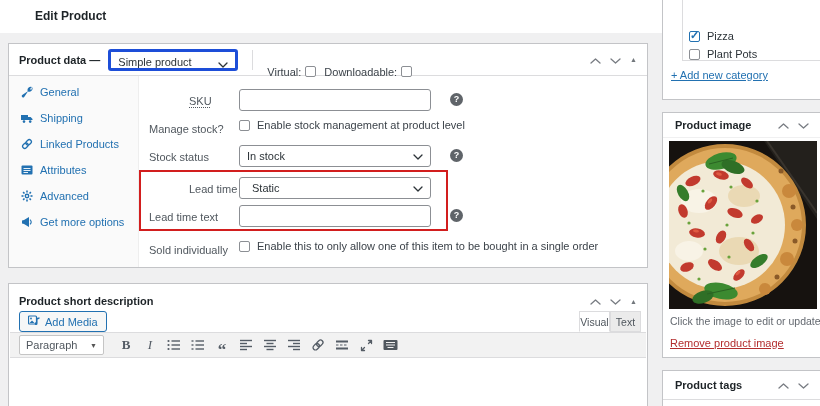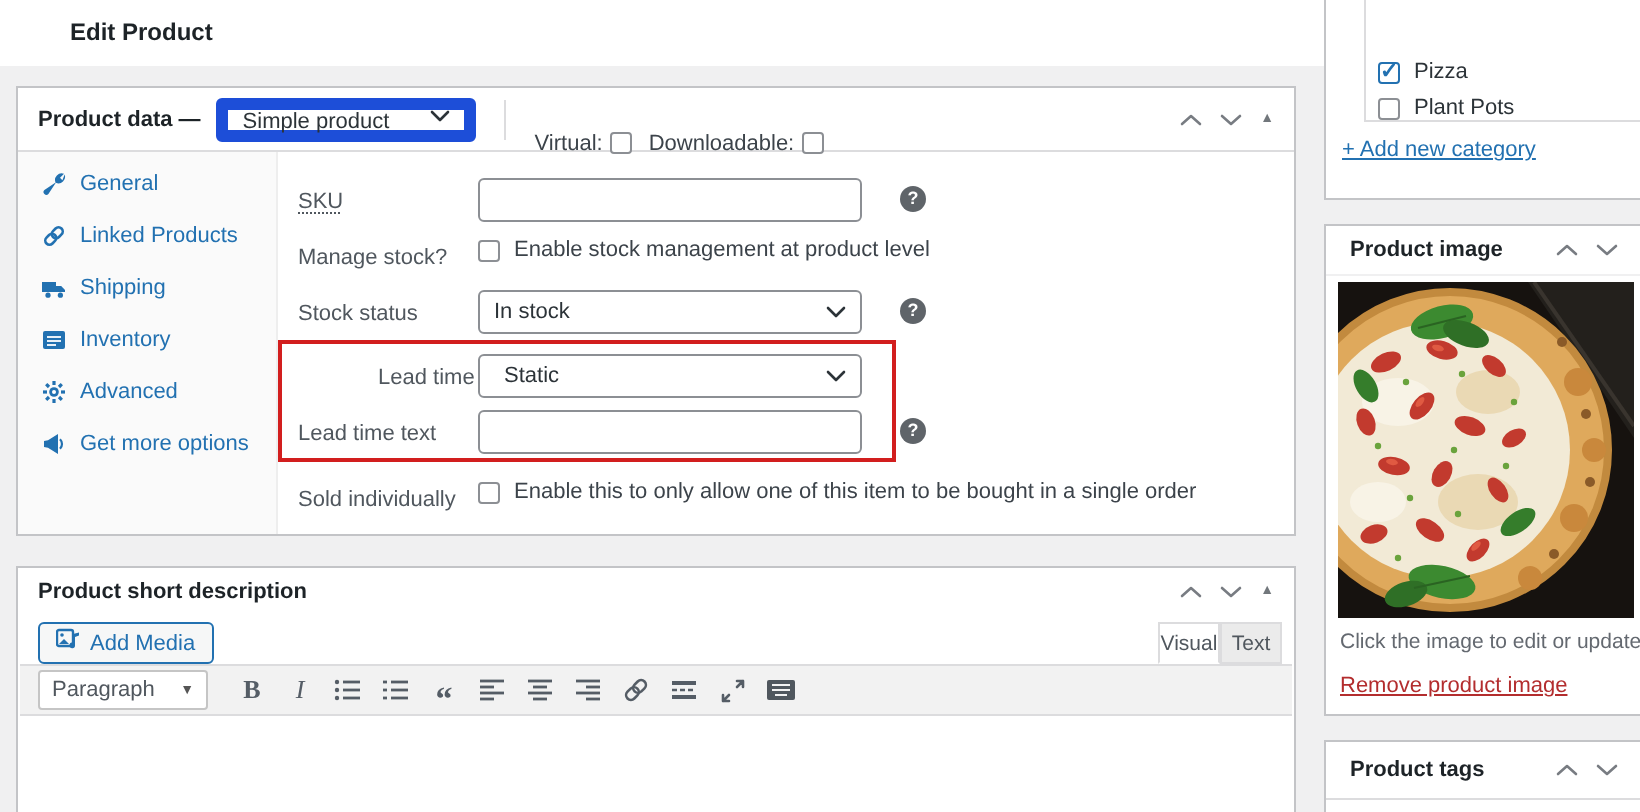--- a/index.html
+++ b/index.html
@@ -15,22 +15,22 @@
   .page-title { position:absolute; left:35px; top:9px; font-size:12px; font-weight:bold; color:#1d2327; }
 
   .panel { position:absolute; background:#fff; border:1px solid #c3c4c7; }
 
   
   #product-data { left:8px; top:43px; width:640px; height:225px; }
   .pd-header { position:absolute; left:0; top:0; right:0; height:32px; border-bottom:1px solid #dcdcde;
                display:flex; align-items:center; padding:0 10px; gap:8px; }
   .pd-title { font-weight:bold; color:#1d2327; white-space:nowrap; }
   .select {
-    height:22px; background:#fff; border:6px solid #1d4ed8; border-radius:3px;
-    display:inline-flex; align-items:flex-start; justify-content:space-between;
+    height:22px; background:#fff; border:3px solid #1d4ed8; border-radius:3px;
+    display:inline-flex; align-items:flex-end; justify-content:space-between;
     padding:0 7px; color:#2c3338; cursor:pointer;
   }
   .select .chev { margin-left:8px; display:flex; }
   .pd-type-select { width:130px; }
   .vdiv { width:1px; height:20px; background:#dcdcde; margin:0 6px; }
   .cb { width:11px; height:11px; border:1px solid #8c8f94; border-radius:2px; background:#fff;
         display:inline-block; position:relative; flex:none; }
   .cb.checked { border-color:#2271b1; }
   .cb.checked:after { content:"\2713"; position:absolute; left:0px; top:-3px; color:#2271b1; font-size:11px; font-weight:bold; }
   .hdr-ctl { display:flex; align-items:center; gap:9px; margin-left:auto; color:#787c82; }
@@ -45,26 +45,26 @@
   .tab .tab-ico { display:flex; align-items:center; }
 
   
   .field-label { position:absolute; left:140px; color:#50575e; }
   .input, .fsel { position:absolute; left:230px; width:192px; height:22px; border:1px solid #8c8f94; border-radius:3px; background:#fff; }
   .input { padding:0 6px; font-family:"Liberation Sans", sans-serif; font-size:11px; color:#2c3338; }
   .fsel { display:flex; align-items:center; justify-content:space-between; padding:0 7px; color:#2c3338; cursor:pointer; }
   .help { position:absolute; left:441px; width:13px; height:13px; border-radius:50%; background:#5f6469; color:#fff;
           font-size:9px; font-weight:bold; text-align:center; line-height:13px; }
   .cb-field { position:absolute; display:flex; align-items:center; gap:7px; color:#3c434a; }
-  .underlined { text-decoration:underline dotted; text-underline-offset:2px; }
+  .underlined { text-decoration:underline dotted; text-underline-offset:2px;margin-left:40px; }
   .red-box { position:absolute; left:130px; top:126px; width:309px; height:61px; border:2px solid #d21e1e; pointer-events:none; }
 
   
   #short-desc { left:8px; top:283px; width:640px; height:124px; border-bottom:none; }
-  .sd-header { position:absolute; left:0; top:0; right:0; height:23px; display:flex; align-items:center; padding:0 10px; }
+  .sd-header { position:absolute; left:0; top:0; right:0; height:23px; display:flex; align-items:flex-end; padding:0 10px; }
   .sd-title { font-weight:bold; color:#1d2327; }
   .media-btn { position:absolute; left:10px; top:27px; height:21px; display:inline-flex; align-items:center; gap:5px;
                padding:0 8px; background:#f6f7f7; border:1px solid #2271b1; border-radius:3px; color:#2271b1; cursor:pointer; }
   .editor-tab { position:absolute; top:27px; height:21px; width:31px; text-align:center; line-height:20px;
                 border:1px solid #dcdcde; color:#50575e; cursor:pointer; font-size:10.5px; }
   .editor-tab.visual { left:570px; background:#fff; border-bottom-color:#fff; z-index:2; }
   .editor-tab.text  { left:601px; background:#ebebeb; }
   .mce-toolbar { position:absolute; left:1px; right:1px; top:48px; height:26px; background:#f2f2f2;
                  border-top:1px solid #dcdcde; border-bottom:1px solid #dcdcde;
                  display:flex; align-items:center; padding:0 9px; gap:4px; }
@@ -137,50 +137,50 @@
     <div class="tab">
       <span class="tab-ico">
         <svg width="12" height="12" viewBox="0 0 12 12" fill="currentColor">
             <path d="M11.3 1.2a3.3 3.3 0 0 1-4.4 4.2L3.2 11a1.4 1.4 0 1 1-2-2l5.6-3.7A3.3 3.3 0 0 1 11 .9L9 2.9l1.2 1.2z"></path>
           </svg>
       </span>
       <span>General</span>
     </div>
     <div class="tab">
       <span class="tab-ico">
+        <svg width="12" height="12" viewBox="0 0 12 12" fill="currentColor">
+            <rect x="0" y="3" width="7" height="5"></rect>
+            <path d="M7 5h2.6L11.5 7v1H7z"></path>
+            <circle cx="3" cy="9.6" r="1.3"></circle>
+            <circle cx="9.2" cy="9.6" r="1.3"></circle>
+          </svg>
+      </span>
+      <span>Shipping</span>
+    </div>
+    <div class="tab">
+      <span class="tab-ico">
         <svg width="12" height="12" viewBox="0 0 12 12" class="stroke-ic">
             <g transform="rotate(-45 6 6)">
               <rect x="0.7" y="3.9" width="6" height="4.2" rx="2.1"></rect>
               <rect x="5.3" y="3.9" width="6" height="4.2" rx="2.1"></rect>
             </g>
           </svg>
       </span>
       <span>Linked Products</span>
     </div>
     <div class="tab">
       <span class="tab-ico">
         <svg width="12" height="12" viewBox="0 0 12 12" fill="currentColor">
-            <rect x="0" y="3" width="7" height="5"></rect>
-            <path d="M7 5h2.6L11.5 7v1H7z"></path>
-            <circle cx="3" cy="9.6" r="1.3"></circle>
-            <circle cx="9.2" cy="9.6" r="1.3"></circle>
-          </svg>
-      </span>
-      <span>Shipping</span>
-    </div>
-    <div class="tab">
-      <span class="tab-ico">
-        <svg width="12" height="12" viewBox="0 0 12 12" fill="currentColor">
             <rect x="0.5" y="1.5" width="11" height="9" rx="1"></rect>
             <line x1="2.5" y1="4.5" x2="9.5" y2="4.5" stroke="#e8f0f7" stroke-width="1"></line>
             <line x1="2.5" y1="6.5" x2="9.5" y2="6.5" stroke="#e8f0f7" stroke-width="1"></line>
             <line x1="2.5" y1="8.5" x2="7" y2="8.5" stroke="#e8f0f7" stroke-width="1"></line>
           </svg>
       </span>
-      <span>Inventory</span>
+      <span>Attributes</span>
     </div>
     <div class="tab">
       <span class="tab-ico">
         <svg width="12" height="12" viewBox="0 0 12 12" fill="currentColor">
             <circle cx="6" cy="6" r="2.4"></circle>
             <g stroke="currentColor" stroke-width="1.6">
               <line x1="6" y1="0.5" x2="6" y2="2.5"></line>
               <line x1="6" y1="9.5" x2="6" y2="11.5"></line>
               <line x1="0.5" y1="6" x2="2.5" y2="6"></line>
               <line x1="9.5" y1="6" x2="11.5" y2="6"></line>

